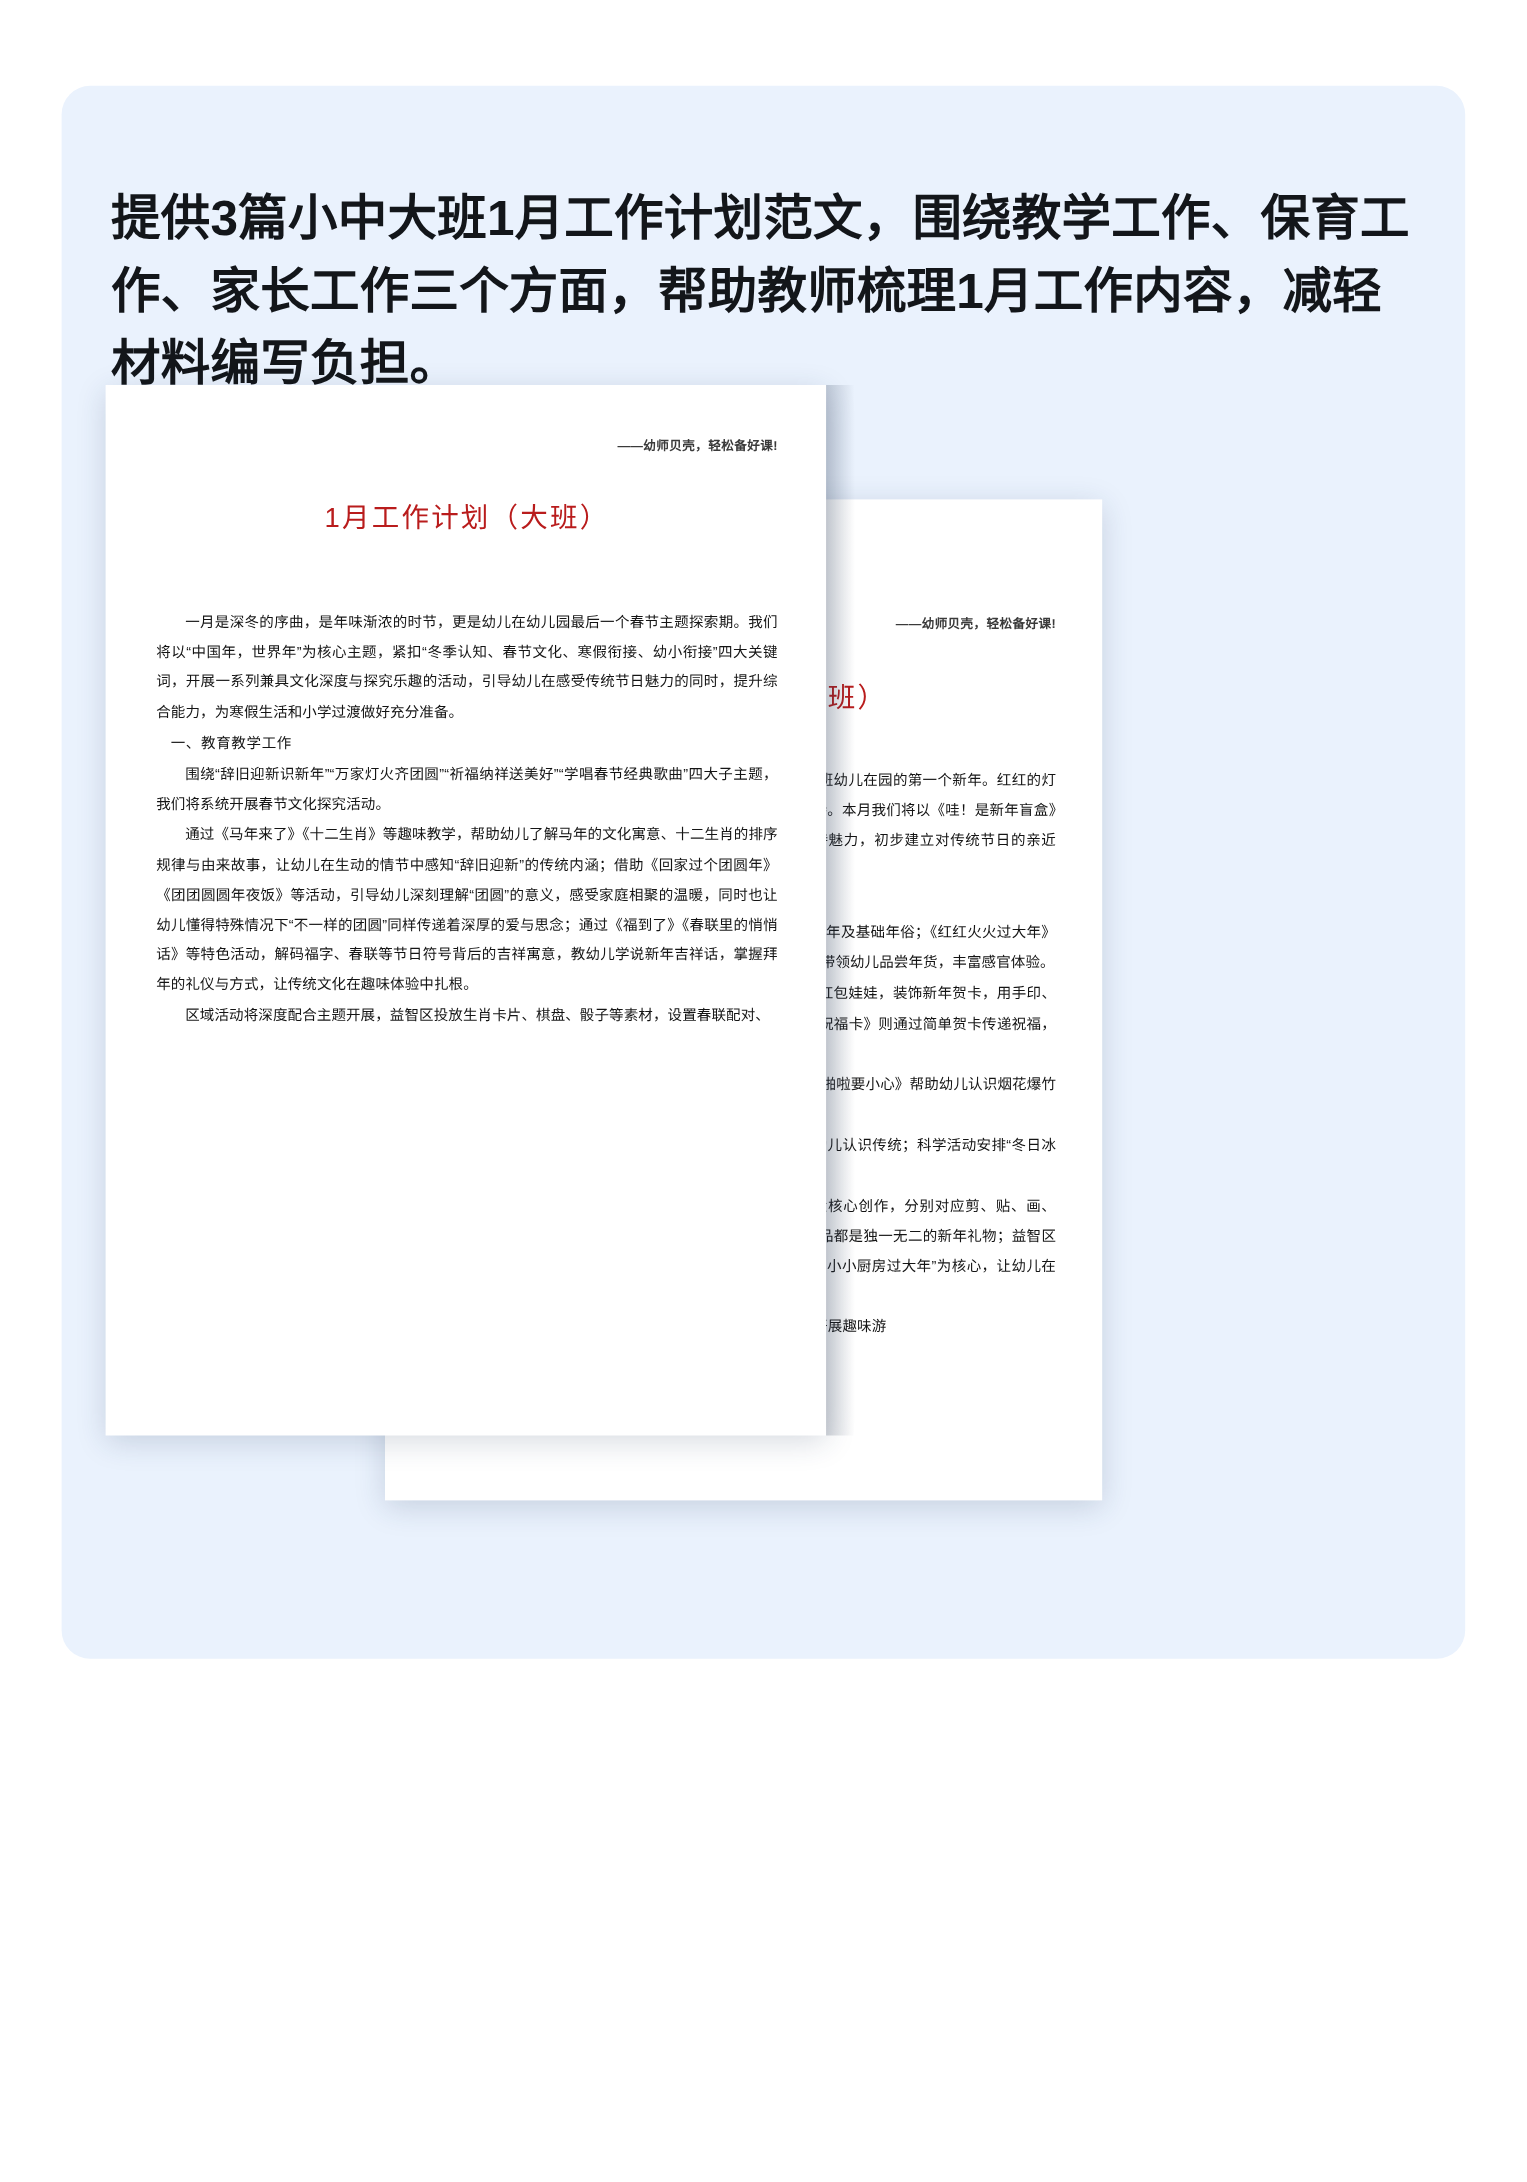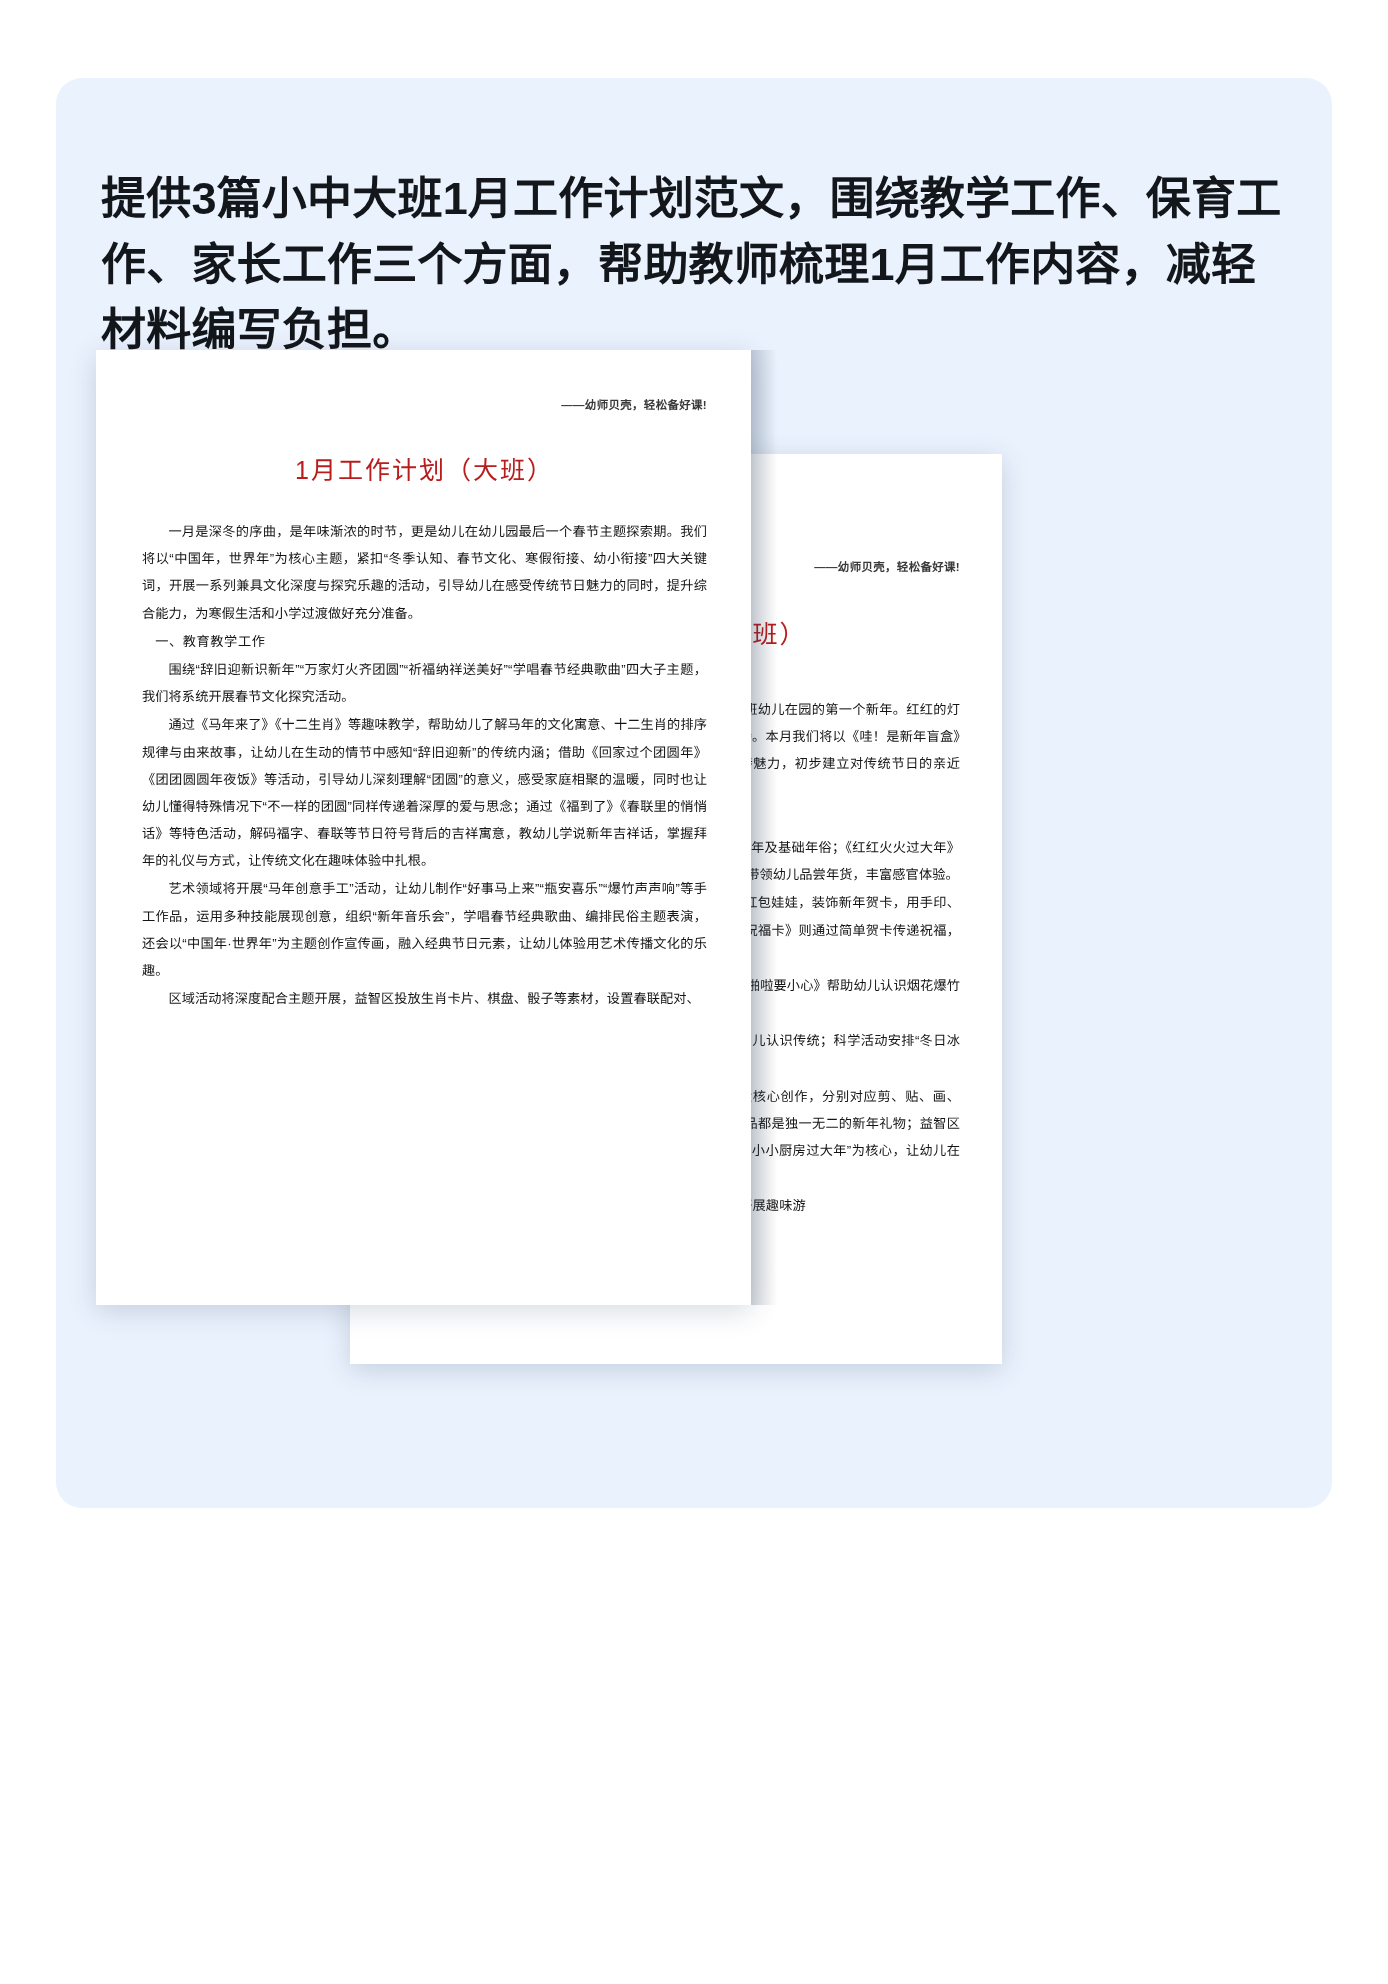--- a/index.html
+++ b/index.html
@@ -88,21 +88,21 @@
     text-align: center;
     font-size: 25px;
     font-weight: 400;
     color: #b91c1c;
     letter-spacing: 2px;
     margin-top: 38px;
     margin-bottom: 0;
   }
 
   .doc-body {
-    margin-top: 32px;
+    margin-top: 66px;
   }
 
   .doc-body p {
     margin: 0 0 1px 0;
     font-size: 13.2px;
     line-height: 2.06;
     color: #141414;
     text-align: justify;
     text-justify: inter-ideograph;
     letter-spacing: 0.1px;
@@ -160,21 +160,20 @@
 
   <div class="page page-front">
     <div class="page-inner">
       <div class="doc-header">——幼师贝壳，轻松备好课!</div>
       <div class="doc-title">1月工作计划（大班）</div>
       <div class="doc-body">
         <p class="indent">一月是深冬的序曲，是年味渐浓的时节，更是幼儿在幼儿园最后一个春节主题探索期。我们将以“中国年，世界年”为核心主题，紧扣“冬季认知、春节文化、寒假衔接、幼小衔接”四大关键词，开展一系列兼具文化深度与探究乐趣的活动，引导幼儿在感受传统节日魅力的同时，提升综合能力，为寒假生活和小学过渡做好充分准备。</p>
         <p class="sec">一、教育教学工作</p>
         <p class="indent">围绕“辞旧迎新识新年”“万家灯火齐团圆”“祈福纳祥送美好”“学唱春节经典歌曲”四大子主题，我们将系统开展春节文化探究活动。</p>
         <p class="indent">通过《马年来了》《十二生肖》等趣味教学，帮助幼儿了解马年的文化寓意、十二生肖的排序规律与由来故事，让幼儿在生动的情节中感知“辞旧迎新”的传统内涵；借助《回家过个团圆年》《团团圆圆年夜饭》等活动，引导幼儿深刻理解“团圆”的意义，感受家庭相聚的温暖，同时也让幼儿懂得特殊情况下“不一样的团圆”同样传递着深厚的爱与思念；通过《福到了》《春联里的悄悄话》等特色活动，解码福字、春联等节日符号背后的吉祥寓意，教幼儿学说新年吉祥话，掌握拜年的礼仪与方式，让传统文化在趣味体验中扎根。</p>
-        <p class="indent">艺术领域将开展“马年创意手工”活动，让幼儿制作“好事马上来”“瓶安喜乐”“爆竹声声响”等手工作品，运用多种技能展现创意，组织“新年音乐会”，学唱春节经典歌曲、编排民俗主题表演，还会以“中国年·世界年”为主题创作宣传画，融入经典节日元素，让幼儿体验用艺术传播文化的乐趣。</p>
         <p class="indent">区域活动将深度配合主题开展，益智区投放生肖卡片、棋盘、骰子等素材，设置春联配对、</p>
       </div>
     </div>
   </div>
 
   <div class="overlap-shade"></div>
 
 </div>
 
 </body></html>

